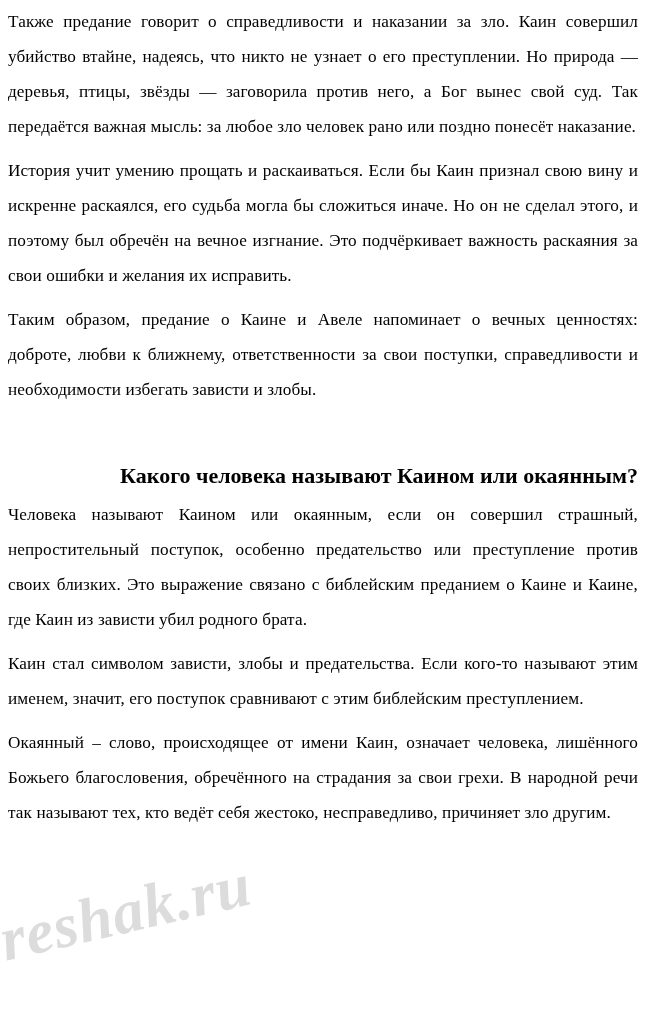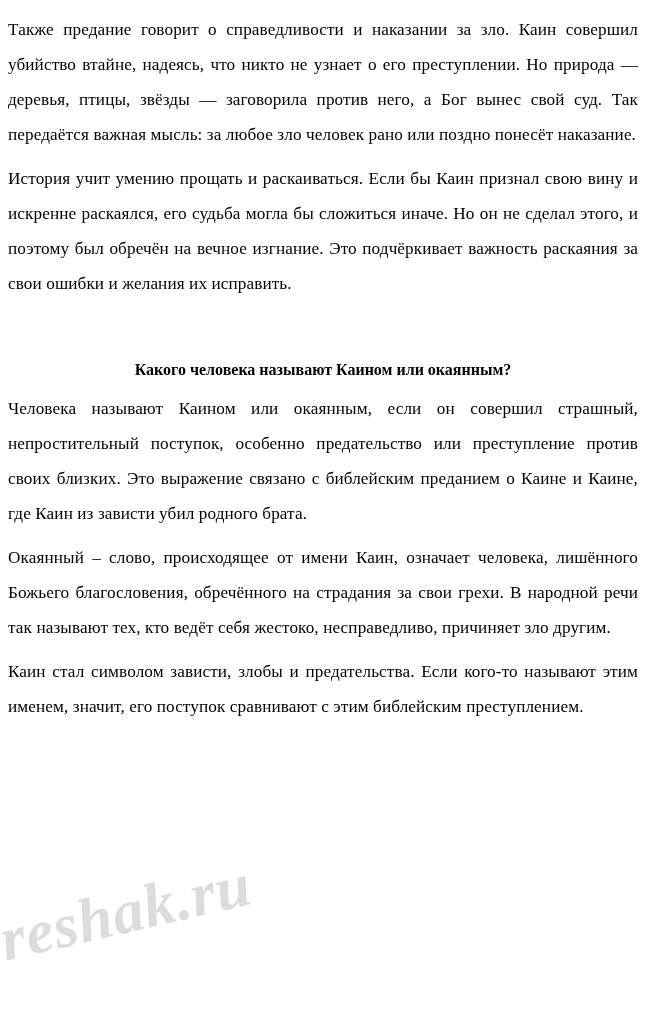--- a/index.html
+++ b/index.html
@@ -13,35 +13,35 @@
     position: relative;
     overflow: hidden;
     font-family: "Liberation Serif", serif;
     color: #000000;
   }
   .page {
     position: relative;
     width: 646px;
     height: 1036px;
     box-sizing: border-box;
-    padding: 12px 8px 0 8px;
+    padding: 4px 8px 0 8px;
   }
   .para {
     font-size: 17.2px;
     line-height: 35px;
     text-align: justify;
     margin: 0 0 9px 0;
     letter-spacing: 0.1px;
   }
   .heading {
-    font-size: 16px;
+    font-size: 22px;
     line-height: 35px;
     font-weight: bold;
     margin: 0 0 4px 0;
-    text-align: center;
+    text-align: right;
   }
   .spacer-block {
     height: 42px;
   }
   
   .watermark {
     position: absolute;
     left: 0px;
     top: 900px;
     width: 330px;
@@ -68,28 +68,29 @@
 </style>
 </head>
 <body>
 
 <div class="page">
 
   <p class="para">Также предание говорит о справедливости и наказании за зло. Каин совершил убийство втайне, надеясь, что никто не узнает о его преступлении. Но природа — деревья, птицы, звёзды — заговорила против него, а Бог вынес свой суд. Так передаётся важная мысль: за любое зло человек рано или поздно понесёт наказание.</p>
 
   <p class="para">История учит умению прощать и раскаиваться. Если бы Каин признал свою вину и искренне раскаялся, его судьба могла бы сложиться иначе. Но он не сделал этого, и поэтому был обречён на вечное изгнание. Это подчёркивает важность раскаяния за свои ошибки и желания их исправить.</p>
 
+  <p class="para">Таким образом, предание о Каине и Авеле напоминает о вечных ценностях: доброте, любви к ближнему, ответственности за свои поступки, справедливости и необходимости избегать зависти и злобы.</p>
 
   <div class="spacer-block"></div>
 
   <h2 class="heading">Какого человека называют Каином или окаянным?</h2>
 
   <p class="para">Человека называют Каином или окаянным, если он совершил страшный, непростительный поступок, особенно предательство или преступление против своих близких. Это выражение связано с библейским преданием о Каине и Каине, где Каин из зависти убил родного брата.</p>
 
+  <p class="para">Каин стал символом зависти, злобы и предательства. Если кого-то называют этим именем, значит, его поступок сравнивают с этим библейским преступлением.</p>
+
   <p class="para">Окаянный – слово, происходящее от имени Каин, означает человека, лишённого Божьего благословения, обречённого на страдания за свои грехи. В народной речи так называют тех, кто ведёт себя жестоко, несправедливо, причиняет зло другим.</p>
-
-  <p class="para">Каин стал символом зависти, злобы и предательства. Если кого-то называют этим именем, значит, его поступок сравнивают с этим библейским преступлением.</p>
 
   <div class="watermark">
     <div class="watermark-text">reshak.ru</div>
   </div>
 
 </div>
 
 </body></html>

